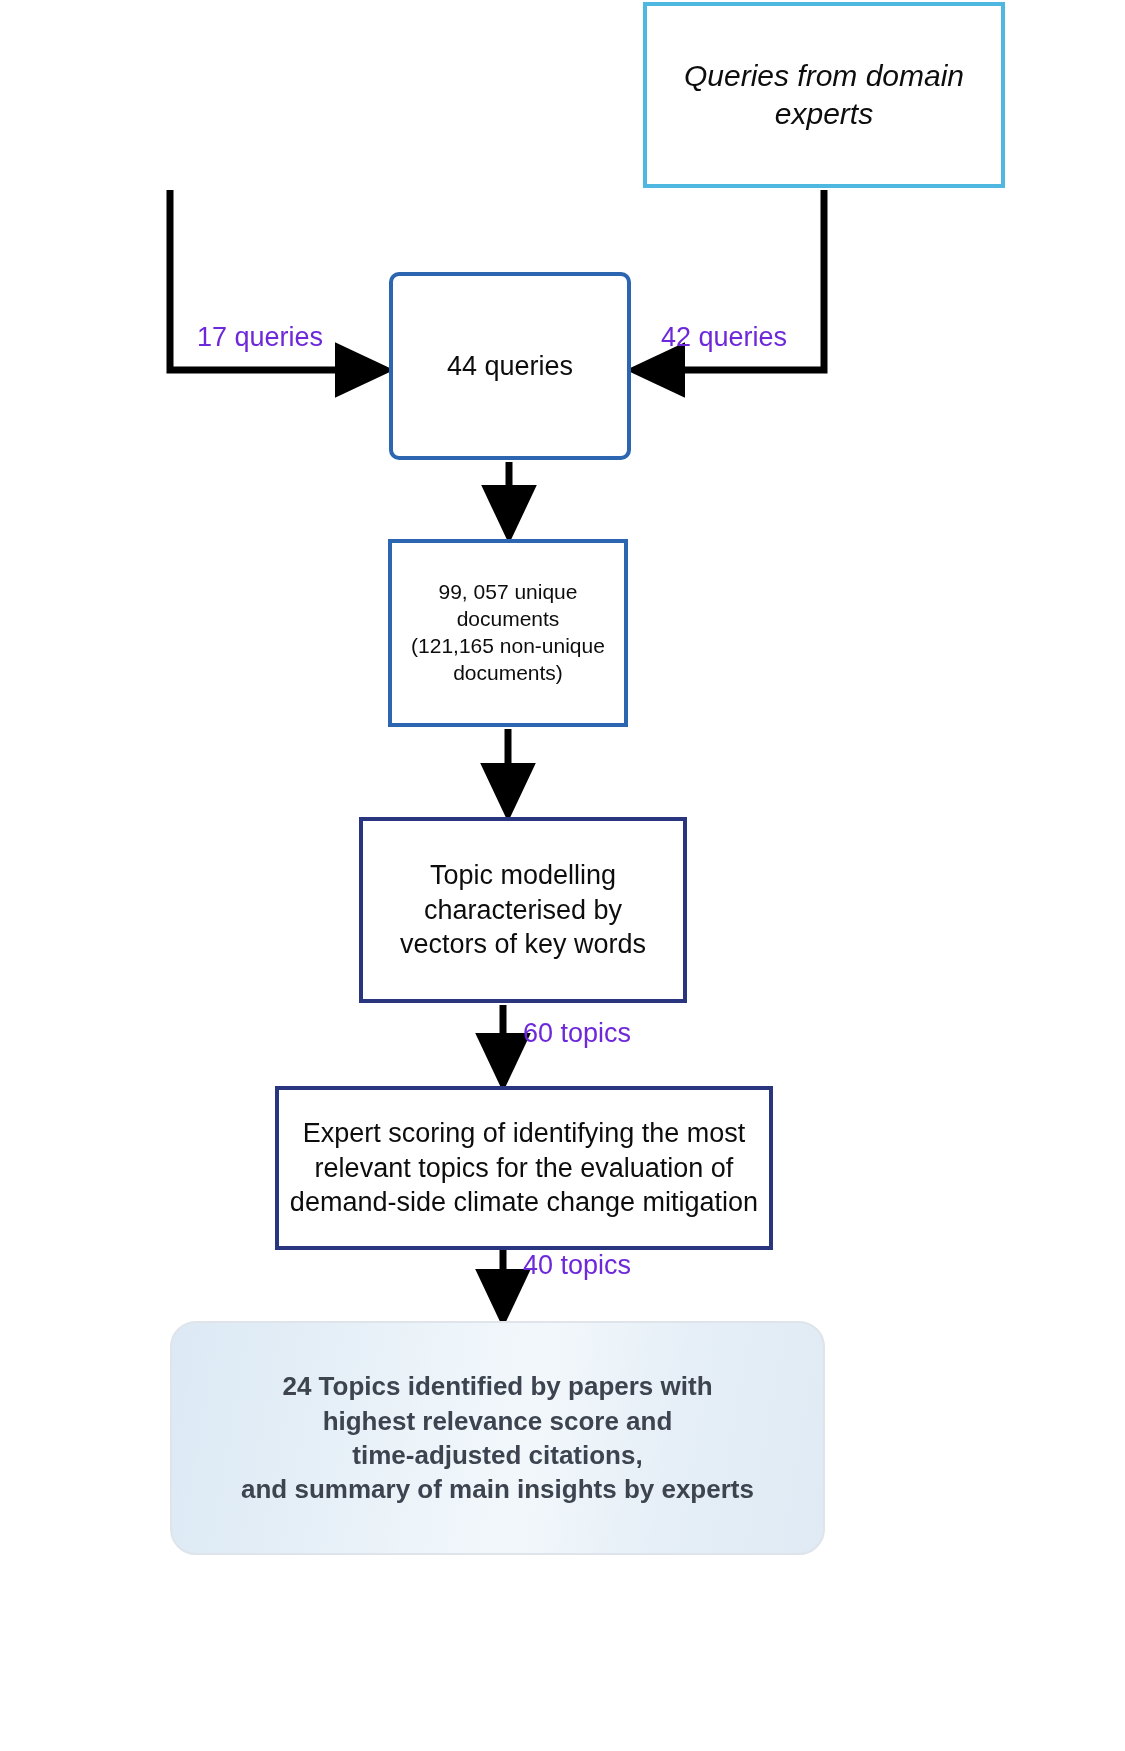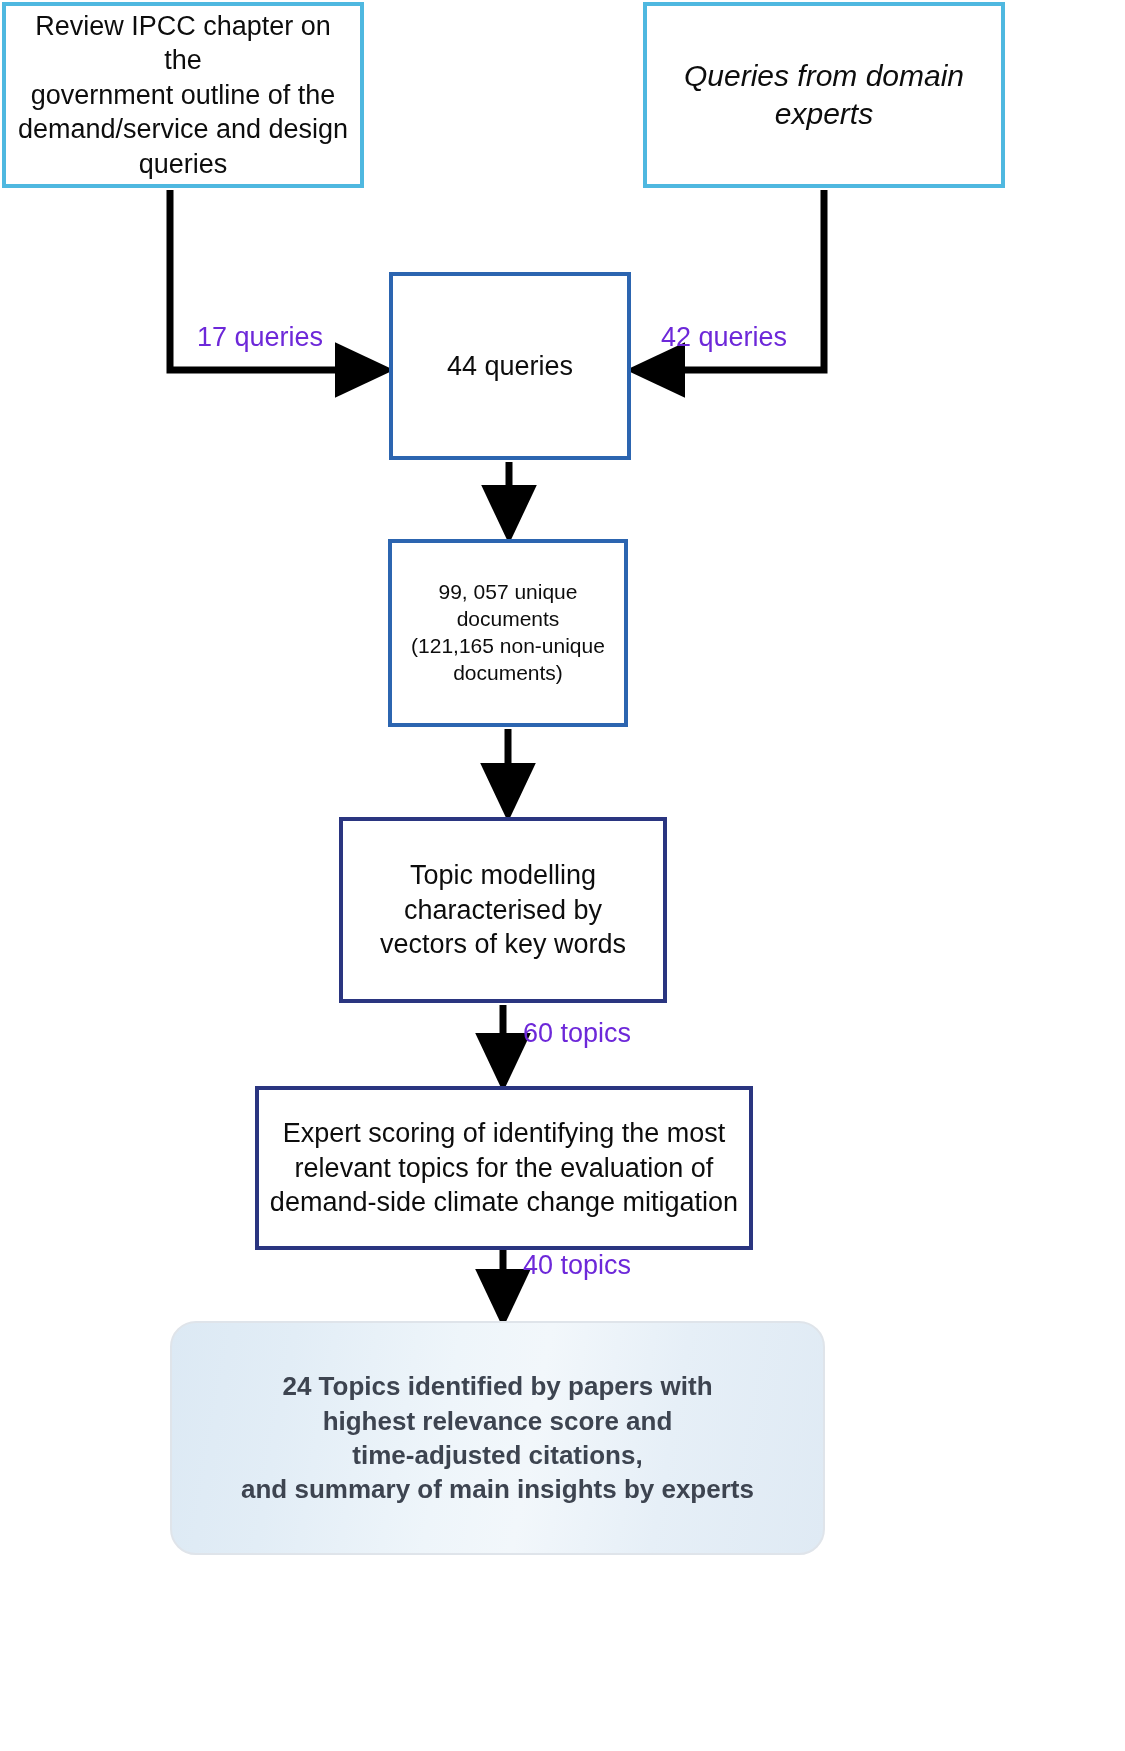--- a/index.html
+++ b/index.html
@@ -42,25 +42,26 @@
   .node.src {
     border: 4px solid #4fb8e0;
   }
   
   .node.mid {
     border: 4px solid #2c65b0;
   }
   
   .node.deep {
     border: 4px solid #2a3580;
+    margin-left: 20px;
   }
 
   #node-review  { left: 2px;   top: 2px;    width: 362px; height: 186px; font-size: 27px; }
   #node-experts { left: 643px; top: 2px;    width: 362px; height: 186px; font-size: 30px; font-style: italic; }
-  #node-queries { left: 389px; top: 272px;  width: 242px; height: 188px; font-size: 27px; }
+  #node-queries { left: 389px; top: 272px;  width: 242px; height: 188px; font-size: 27px; border-radius: 10px; }
   #node-docs    { left: 388px; top: 539px;  width: 240px; height: 188px; font-size: 21px; }
   #node-topic   { left: 339px; top: 817px;  width: 328px; height: 186px; font-size: 27px; }
   #node-expert  { left: 255px; top: 1086px; width: 498px; height: 164px; font-size: 27px; }
 
   
   #node-result {
     position: absolute;
     left: 170px;
     top: 1321px;
     width: 655px;
@@ -136,26 +137,20 @@
 
     <g>
       <path d="M503,1005 L503,1076" fill="none" stroke="#000000" stroke-width="7" marker-end="url(#ah)"></path>
     </g>
 
     <g>
       <path d="M503,1220 L503,1312" fill="none" stroke="#000000" stroke-width="7" marker-end="url(#ah)"></path>
     </g>
   </svg>
 
-  <div class="node src" id="node-review">
-    <span class="txt">Review IPCC chapter on the
-government outline of the
-demand/service and design
-queries</span>
-  </div>
 
   <div class="node src" id="node-experts">
     <span class="txt">Queries from domain
 experts</span>
   </div>
 
   <div class="node mid" id="node-queries">
     <span class="txt">44 queries</span>
   </div>
 

